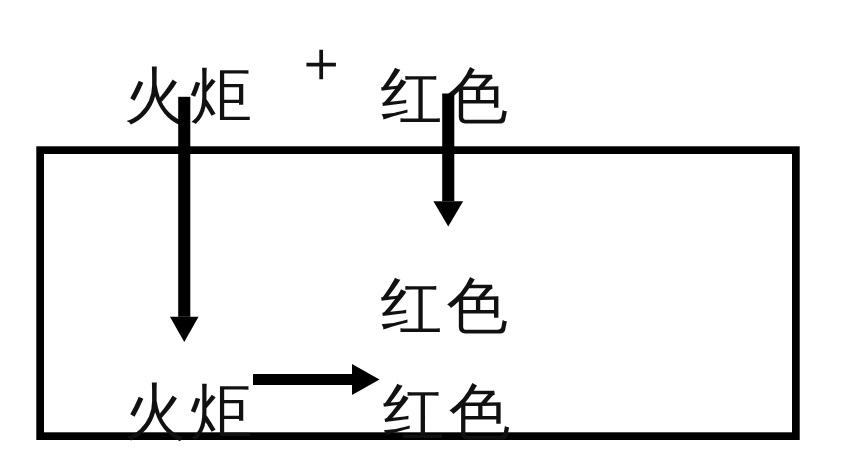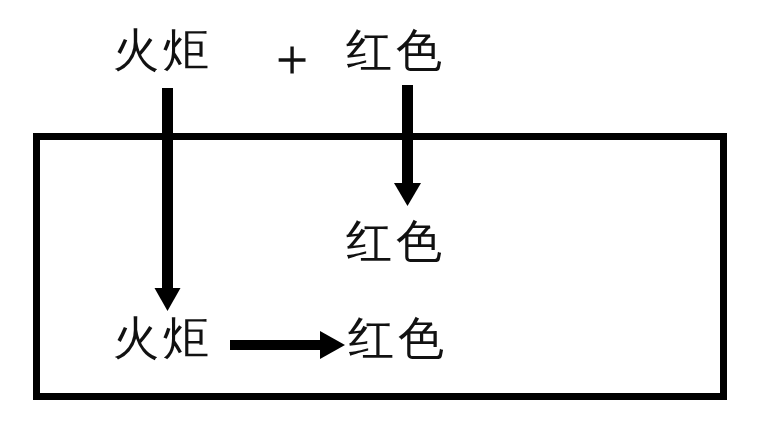--- a/index.html
+++ b/index.html
@@ -14,25 +14,26 @@
     background: #ffffff;
     overflow: hidden;
     font-family: "DejaVu Sans", "Liberation Sans", sans-serif;
   }
 
   
   .cjk {
     position: absolute;
     color: #111111;
     font-family: "DejaVu Sans", "Liberation Sans", sans-serif;
-    font-size: 46px;
+    font-size: 56px;
     line-height: 1;
     letter-spacing: 4px;
     white-space: nowrap;
     font-weight: 400;
+    margin-top: 33px;
   }
   .plus-sign {
     position: absolute;
     color: #111111;
     font-family: "DejaVu Sans", "Liberation Sans", sans-serif;
     font-size: 52px;
     line-height: 1;
     white-space: nowrap;
     font-weight: 400;
   }

